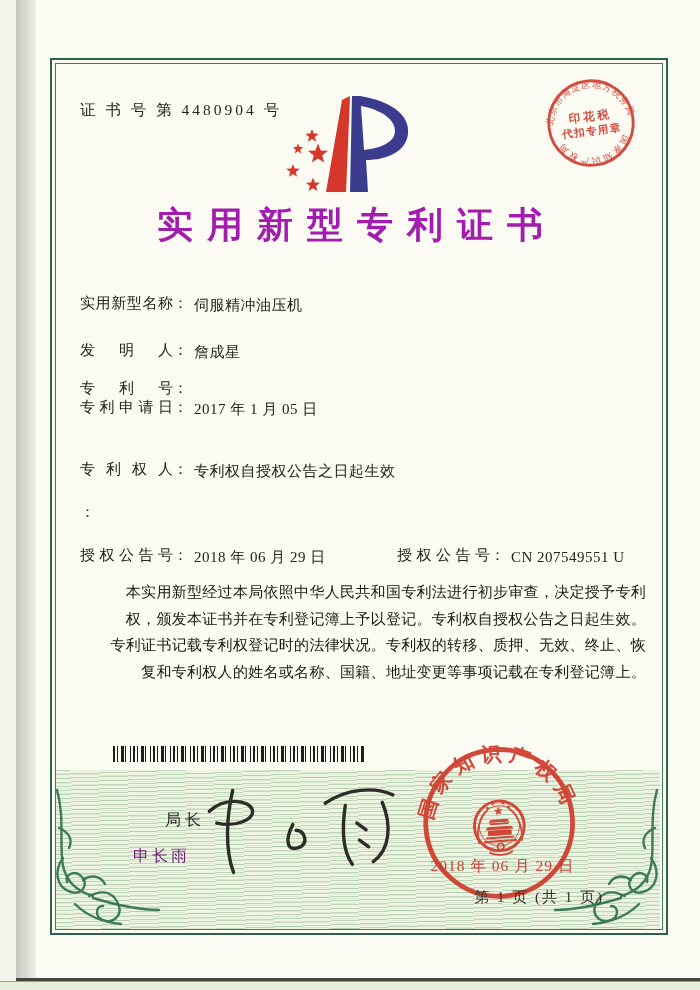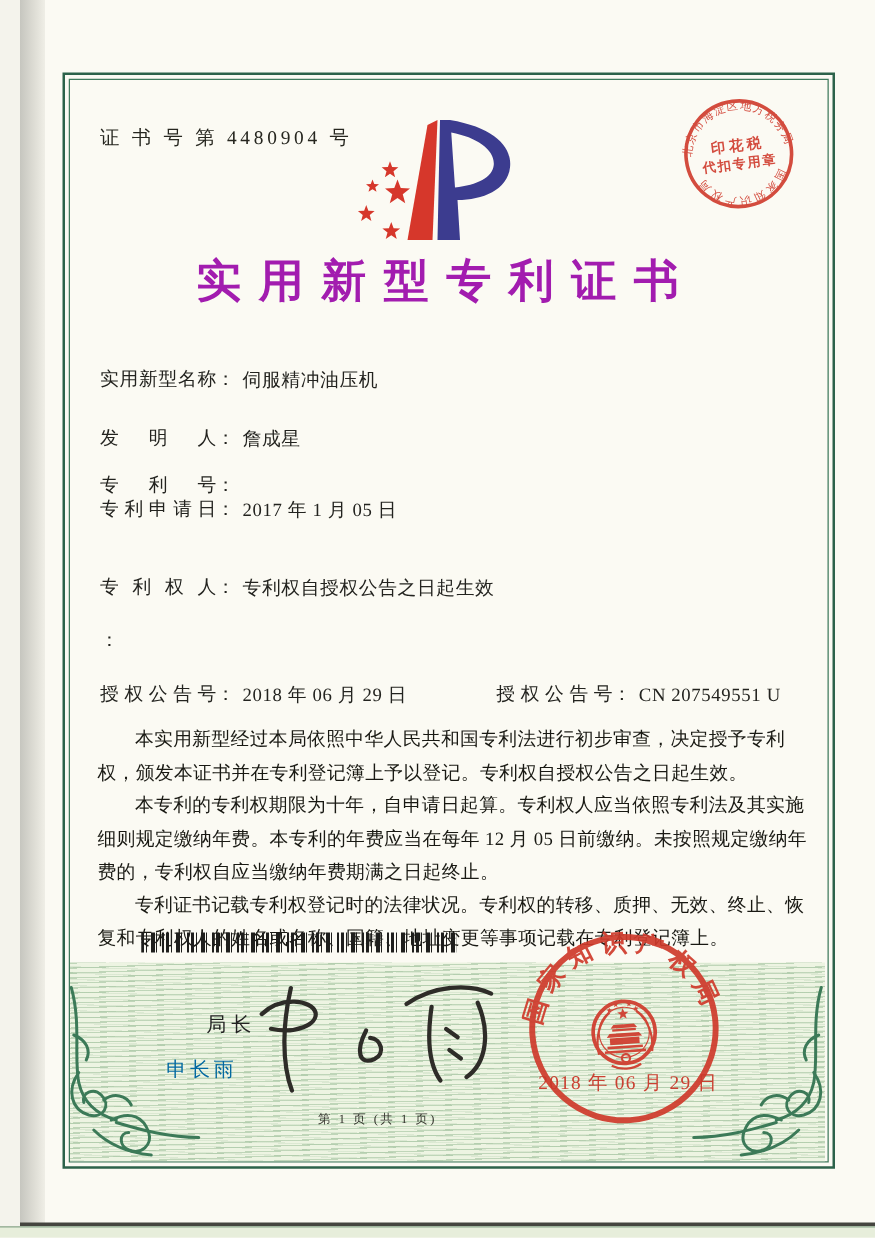--- a/index.html
+++ b/index.html
@@ -39,43 +39,43 @@
   .title{position:absolute;left:0;top:201px;width:700px;text-align:center;
     font-size:36px;font-weight:bold;letter-spacing:14px;text-indent:14px;color:#a21caf;}
 
   .frow{position:absolute;left:80px;display:flex;font-size:15px;color:#23231f;}
   .flabel{display:inline-block;width:93px;text-align:justify;text-align-last:justify;flex:0 0 93px;}
   .fcolon{flex:0 0 auto;margin-right:6px;}
   .fvalue{max-width:452px;line-height:22px;letter-spacing:.5px;}
   .grant-pair{position:absolute;display:flex;font-size:15px;color:#23231f;}
 
   .paras{position:absolute;left:78px;top:579px;width:568px;font-size:15px;line-height:26.5px;
-    color:#191913;letter-spacing:.3px;}
+    color:#191913;letter-spacing:.3px;text-align:right;}
   .paras p{margin:0;text-indent:2em;}
 
   .barcode{position:absolute;left:113px;top:746px;width:252px;height:16px;
     background:repeating-linear-gradient(90deg,
       #1e1e1c 0 2px, transparent 2px 4px,
       #1e1e1c 4px 5px, transparent 5px 8px,
       #1e1e1c 8px 11px, transparent 11px 12px,
       #1e1e1c 12px 13px, transparent 13px 17px,
       #1e1e1c 17px 18px, transparent 18px 20px);}
 
   .sig-title{position:absolute;left:133px;top:810px;font-size:16px;letter-spacing:4px;color:#222;margin-left:32px;}
-  .sig-name{position:absolute;left:133px;top:846px;font-size:16px;letter-spacing:3px;color:#0369a1;}
+  .sig-name{position:absolute;left:133px;top:846px;font-size:16px;letter-spacing:3px;color:#701a75;}
   .signature{position:absolute;left:196px;top:774px;width:216px;height:106px;transform:rotate(-2deg);}
 
   .seal{position:absolute;left:418px;top:740px;width:162px;height:162px;transform:rotate(-4deg);opacity:.92;}
   .seal-date{position:absolute;left:415px;top:856px;width:175px;text-align:center;
     font-size:15.5px;color:#c9382a;letter-spacing:1px;opacity:.95;}
 
   .stamp{position:absolute;left:543px;top:75px;width:96px;height:96px;transform:rotate(-7deg);opacity:.9;}
 
-  .footer{position:absolute;left:0;top:888px;width:604px;text-align:center;
-    font-size:10px;letter-spacing:2px;color:#33332c;}
+  .footer{position:absolute;left:0;top:888px;width:604px;text-align:right;
+    font-size:15px;letter-spacing:2px;color:#33332c;}
 
   svg text{font-family:"Liberation Serif","DejaVu Serif",serif;}
 </style>
 </head>
 <body>
 
 <div class="paper"></div>
 <div class="left-strip"></div>
 <div class="bottom-line"></div>
 <div class="bottom-band"></div>
@@ -160,21 +160,20 @@
   <span class="fvalue">2018 年 06 月 29 日</span>
 </div>
 <div class="grant-pair" style="left:397px;top:546px">
   <span class="flabel">授权公告号</span>
     <span class="fcolon">：</span>
   <span class="fvalue">CN 207549551 U</span>
 </div>
 
 <div class="paras">
   <p>本实用新型经过本局依照中华人民共和国专利法进行初步审查，决定授予专利权，颁发本证书并在专利登记簿上予以登记。专利权自授权公告之日起生效。</p>
-  <p>本专利的专利权期限为十年，自申请日起算。专利权人应当依照专利法及其实施细则规定缴纳年费。本专利的年费应当在每年 12 月 05 日前缴纳。未按照规定缴纳年费的，专利权自应当缴纳年费期满之日起终止。</p>
   <p>专利证书记载专利权登记时的法律状况。专利权的转移、质押、无效、终止、恢复和专利权人的姓名或名称、国籍、地址变更等事项记载在专利登记簿上。</p>
 </div>
 
 <div class="barcode"></div>
 
 <div class="sig-title">局长</div>
 <div class="sig-name">申长雨</div>
 
 <svg class="signature" viewBox="0 0 216 106">
   <g fill="none" stroke="#2e2c28" stroke-width="3.4" stroke-linecap="round">

